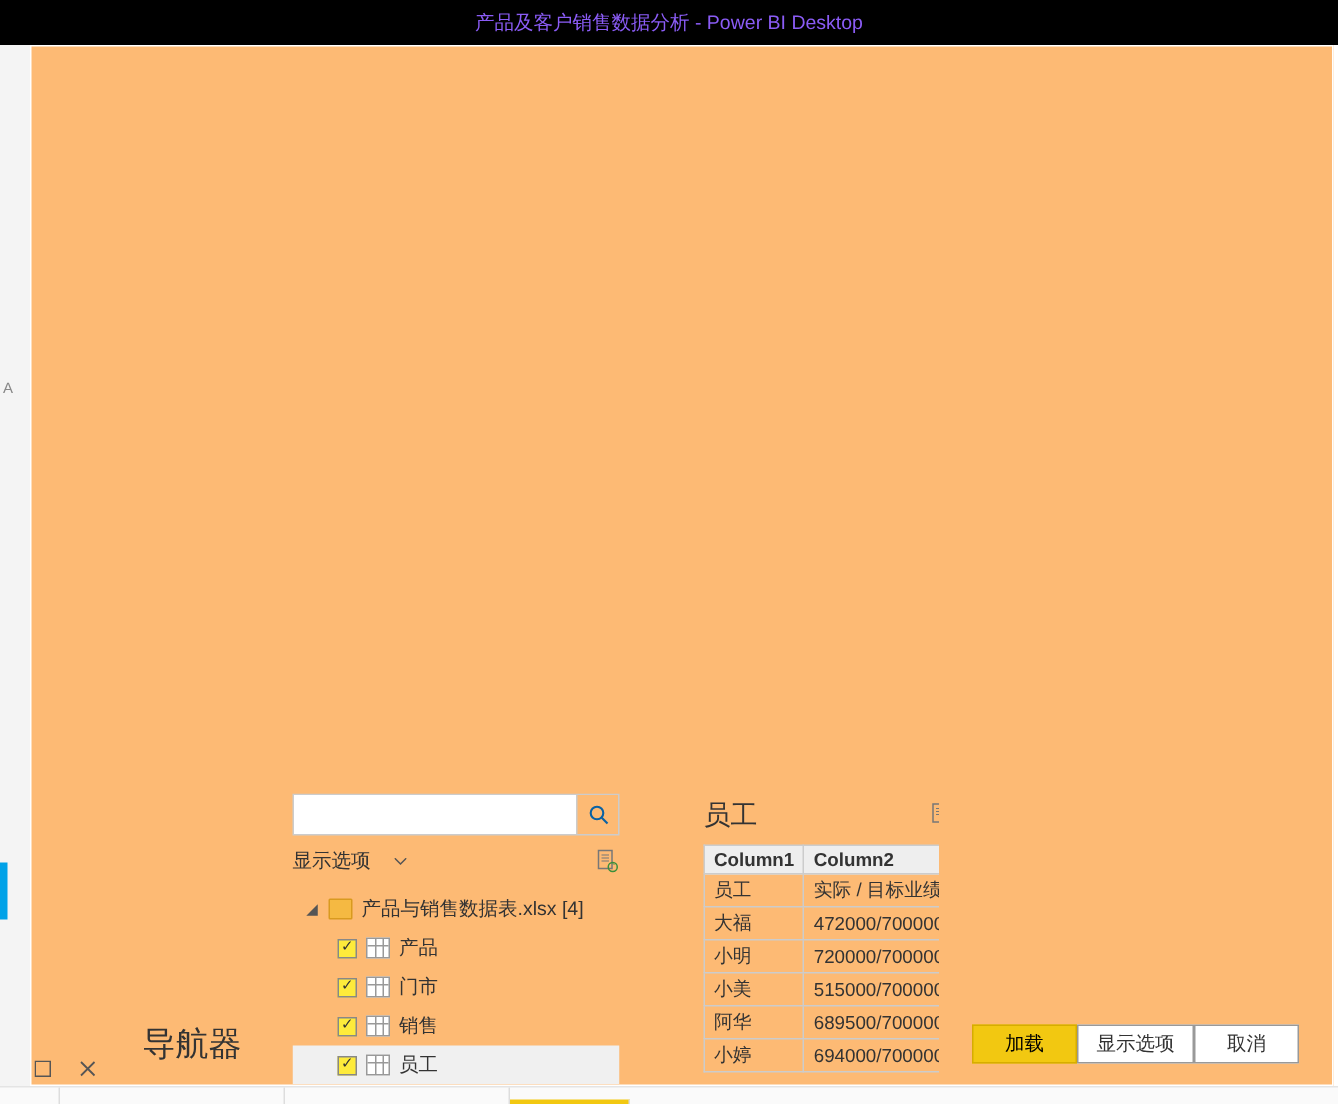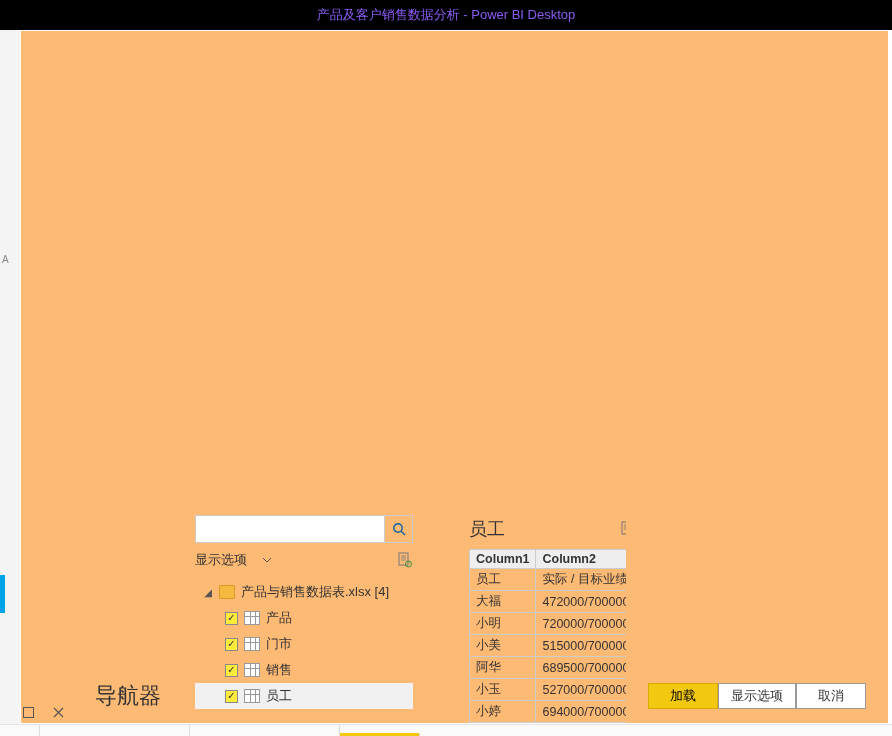--- a/index.html
+++ b/index.html
@@ -327,24 +327,20 @@
             </tr>
             <tr>
               <td>小美</td>
               <td>515000/700000</td>
             </tr>
             <tr>
               <td>阿华</td>
               <td>689500/700000</td>
             </tr>
             <tr>
-              <td>小玉</td>
-              <td>527000/700000</td>
-            </tr>
-            <tr>
               <td>小婷</td>
               <td>694000/700000</td>
             </tr>
           </tbody>
       </table>
     </div>
   </div>
 
   <div class="dlg-footer">
     <div class="btn primary">

